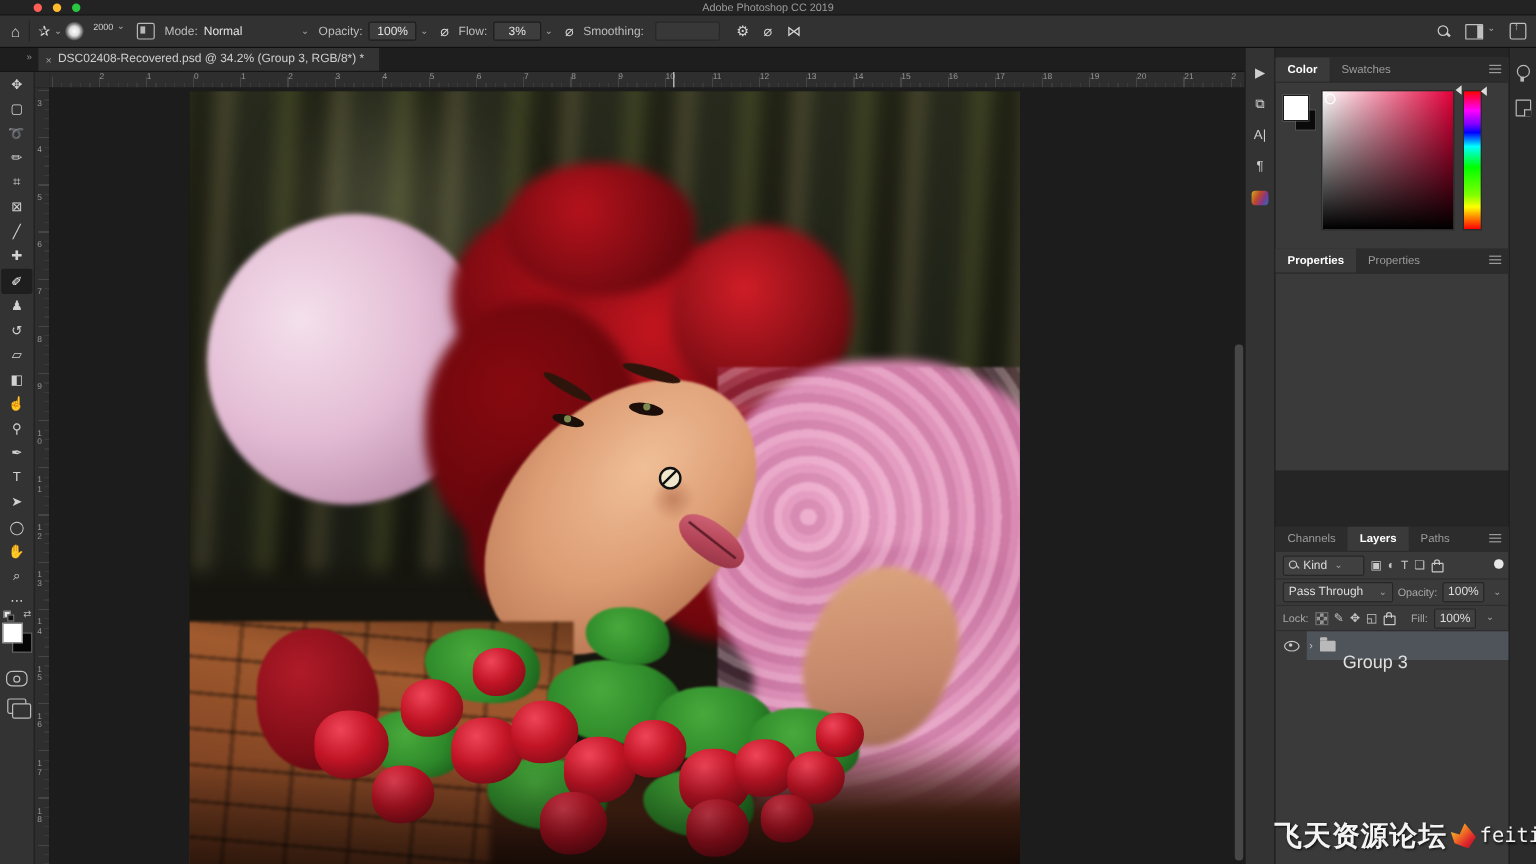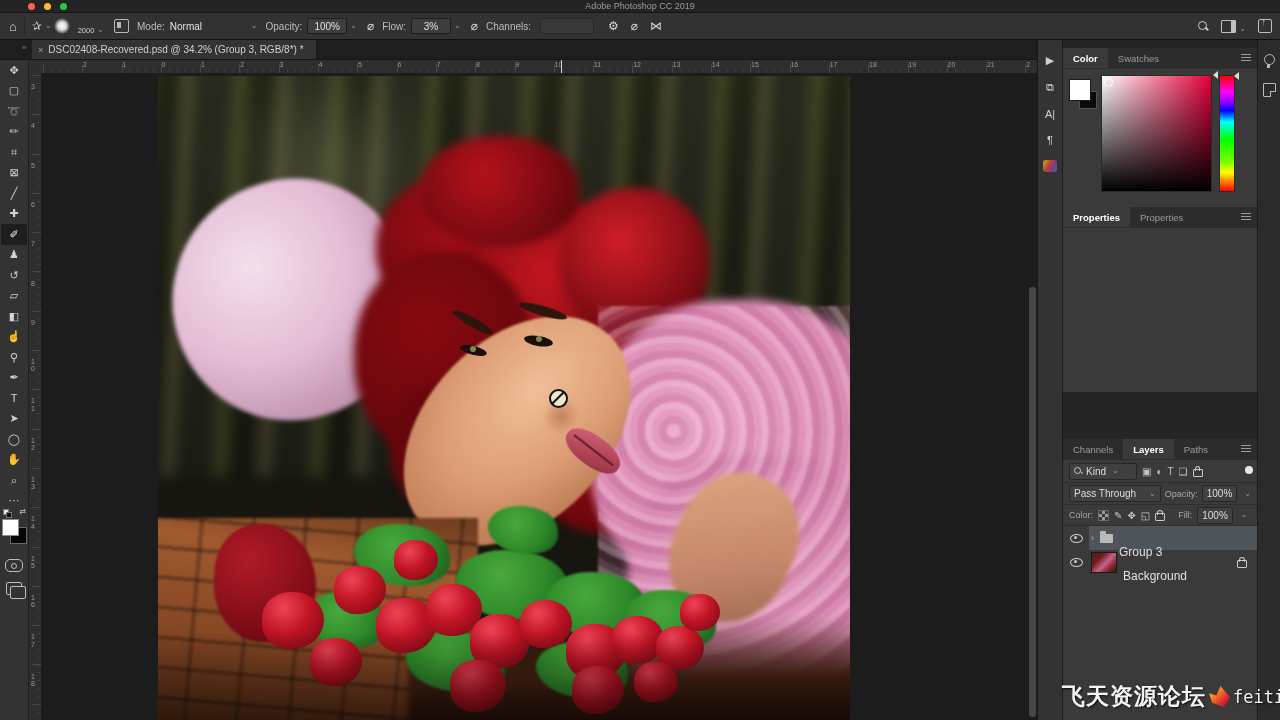--- a/index.html
+++ b/index.html
@@ -10,21 +10,21 @@
   #titlebar{position:absolute;left:0;top:0;width:100%;height:12px;background:#232323;border-bottom:1px solid #161616;}
   .tlight{position:absolute;top:3px;width:7px;height:7px;border-radius:50%;}
   #titlebar .t-red{left:28px;background:var(--c-traffic_red,#ff5f57);}
   #titlebar .t-yel{left:44px;background:var(--c-traffic_yellow,#febc2e);}
   #titlebar .t-grn{left:60px;background:var(--c-traffic_green,#28c840);}
   #win-title{position:absolute;left:0;right:0;top:1px;text-align:center;font-size:9px;color:#9b9b9b;}
 
   
   #optionsbar{position:absolute;left:0;top:13px;width:100%;height:26px;background:#323232;
     border-bottom:1px solid #101010;display:flex;align-items:center;}
-  .ob{display:flex;align-items:flex-end;color:#cfcfcf;}
+  .ob{display:flex;align-items:flex-start;color:#cfcfcf;}
   .ob-sep{width:1px;height:18px;background:#262626;margin:0 7px;}
   .glyph{font-size:12px;line-height:1;color:#d6d6d6;}
   .chev{font-size:8px;color:#9a9a9a;margin-left:3px;line-height:1;}
   #home-icon{margin-left:9px;font-size:13px;}
   #brush-tip{width:16px;height:16px;border-radius:50%;
     background:radial-gradient(circle,#fff 0%,#ddd 35%,rgba(255,255,255,0) 72%);margin:0 2px;}
   .brush-size-wrap{display:flex;flex-direction:column;align-items:center;line-height:1;margin-left:6px;}
   .brush-size-wrap span{font-size:7.5px;color:#cfcfcf;margin-top:1px;}
   .mini-panel-icon{width:13px;height:12px;border:1px solid #b7b7b7;border-radius:2px;position:relative;margin-left:10px;}
   .mini-panel-icon::after{content:"";position:absolute;left:2px;top:2px;width:4px;height:6px;background:#b7b7b7;}
@@ -189,21 +189,21 @@
   .lockico::before{content:"";position:absolute;top:-4px;left:1px;width:3.6px;height:4px;border:1.2px solid #c9c9c9;border-bottom:none;border-radius:3px 3px 0 0;}
   .eyeico{width:11px;height:7px;border:1.2px solid #c9c9c9;border-radius:50%;position:relative;flex:none;}
   .eyeico::after{content:"";position:absolute;left:3px;top:1.2px;width:3px;height:3px;background:#c9c9c9;border-radius:50%;}
   .layer-row{height:24px;display:flex;align-items:center;}
   .layer-row .eyecell{width:26px;display:flex;justify-content:center;flex:none;}
   .layer-inner{flex:1;height:24px;display:flex;align-items:center;gap:6px;padding-left:2px;}
   .layer-inner.selected{background:var(--c-selected_layer,#50545a);}
   .folderico{width:13px;height:9px;background:#b9b9b9;border-radius:1px;position:relative;flex:none;}
   .folderico::before{content:"";position:absolute;top:-2.4px;left:0;width:6px;height:2.4px;background:#b9b9b9;border-radius:1px 1px 0 0;}
   .disclosure{color:#c2c2c2;font-size:9px;}
-  .lname{color:#e0e0e0;font-size:12px;margin-top:28px;}
+  .lname{color:#e0e0e0;font-size:15px;margin-top:28px;}
   .lthumb{width:24px;height:19px;border:1px solid #191919;flex:none;
     background:linear-gradient(135deg,#3c2b20 0%,#77161c 30%,#c16585 55%,#8c2a35 75%,#241711 100%);}
   .layer-lock{margin-left:auto;margin-right:10px;}
   #edge-strip{width:22px;background:#2b2b2b;border-left:1px solid #1a1a1a;display:flex;flex-direction:column;align-items:center;padding-top:14px;gap:18px;}
   .bulb{width:9px;height:9px;border:1.3px solid #b9b9b9;border-radius:50%;position:relative;}
   .bulb::after{content:"";position:absolute;left:2px;top:9px;width:3px;height:3.6px;background:#b9b9b9;}
   .lib-icon{width:11px;height:12px;border:1.2px solid #b9b9b9;border-radius:1px;position:relative;}
   .lib-icon::after{content:"";position:absolute;right:-1px;bottom:-1px;width:5px;height:5px;background:#2b2b2b;border-left:1.2px solid #b9b9b9;border-top:1.2px solid #b9b9b9;}
 
   
@@ -247,21 +247,21 @@
     <span class="flatval">Normal</span>
     <span class="chev">⌄</span>
     <span class="ob-label">Opacity:</span>
     <span class="valbox">100%</span>
     <span class="chev">⌄</span>
     <span class="glyph" style="margin-left:10px">⌀</span>
     <span class="ob-label">Flow:</span>
     <span class="valbox">3%</span>
     <span class="chev">⌄</span>
     <span class="glyph" style="margin-left:10px">⌀</span>
-    <span class="ob-label">Channels:</span>
+    <span class="ob-label">Smoothing:</span>
     <span class="smooth-box"></span>
     <span class="glyph" style="margin-left:14px">⚙</span>
     <span class="glyph" style="margin-left:12px">⌀</span>
     <span class="glyph" style="margin-left:12px">⋈</span>
     <span id="ob-right">
       <span class="search-icon"></span>
       <span class="ob">
         <span class="ws-icon"></span>
         <span class="chev">⌄</span>
       </span>
@@ -502,21 +502,21 @@
               <span>Pass Through</span>
               <span class="chev">⌄</span>
             </span>
             <span class="small-label">Opacity:</span>
             <span class="dd">
               <span>100%</span>
             </span>
             <span class="chev">⌄</span>
           </div>
           <div class="lrow" id="lock-row">
-            <span class="small-label">Color:</span>
+            <span class="small-label">Lock:</span>
             <span class="checker"></span>
             <span class="f-icon">✎</span>
             <span class="f-icon">✥</span>
             <span class="f-icon">◱</span>
             <span class="lockico"></span>
             <span class="small-label" style="margin-left:8px">Fill:</span>
             <span class="dd">
               <span>100%</span>
             </span>
             <span class="chev">⌄</span>
@@ -525,30 +525,20 @@
           <div class="layer-row">
             <span class="eyecell">
                 <span class="eyeico"></span>
               </span>
             <div class="layer-inner selected">
               <span class="disclosure">›</span>
               <span class="folderico"></span>
               <span class="lname">Group 3</span>
             </div>
           </div>
-          <div class="layer-row">
-            <span class="eyecell">
-                <span class="eyeico"></span>
-              </span>
-            <div class="layer-inner">
-              <span class="lthumb"></span>
-              <span class="lname">Background</span>
-              <span class="lockico layer-lock"></span>
-            </div>
-          </div>
         </div>
       </div>
 
       <div id="edge-strip">
         <span class="bulb"></span>
         <span class="lib-icon"></span>
       </div>
     </div>
   </div>
 

